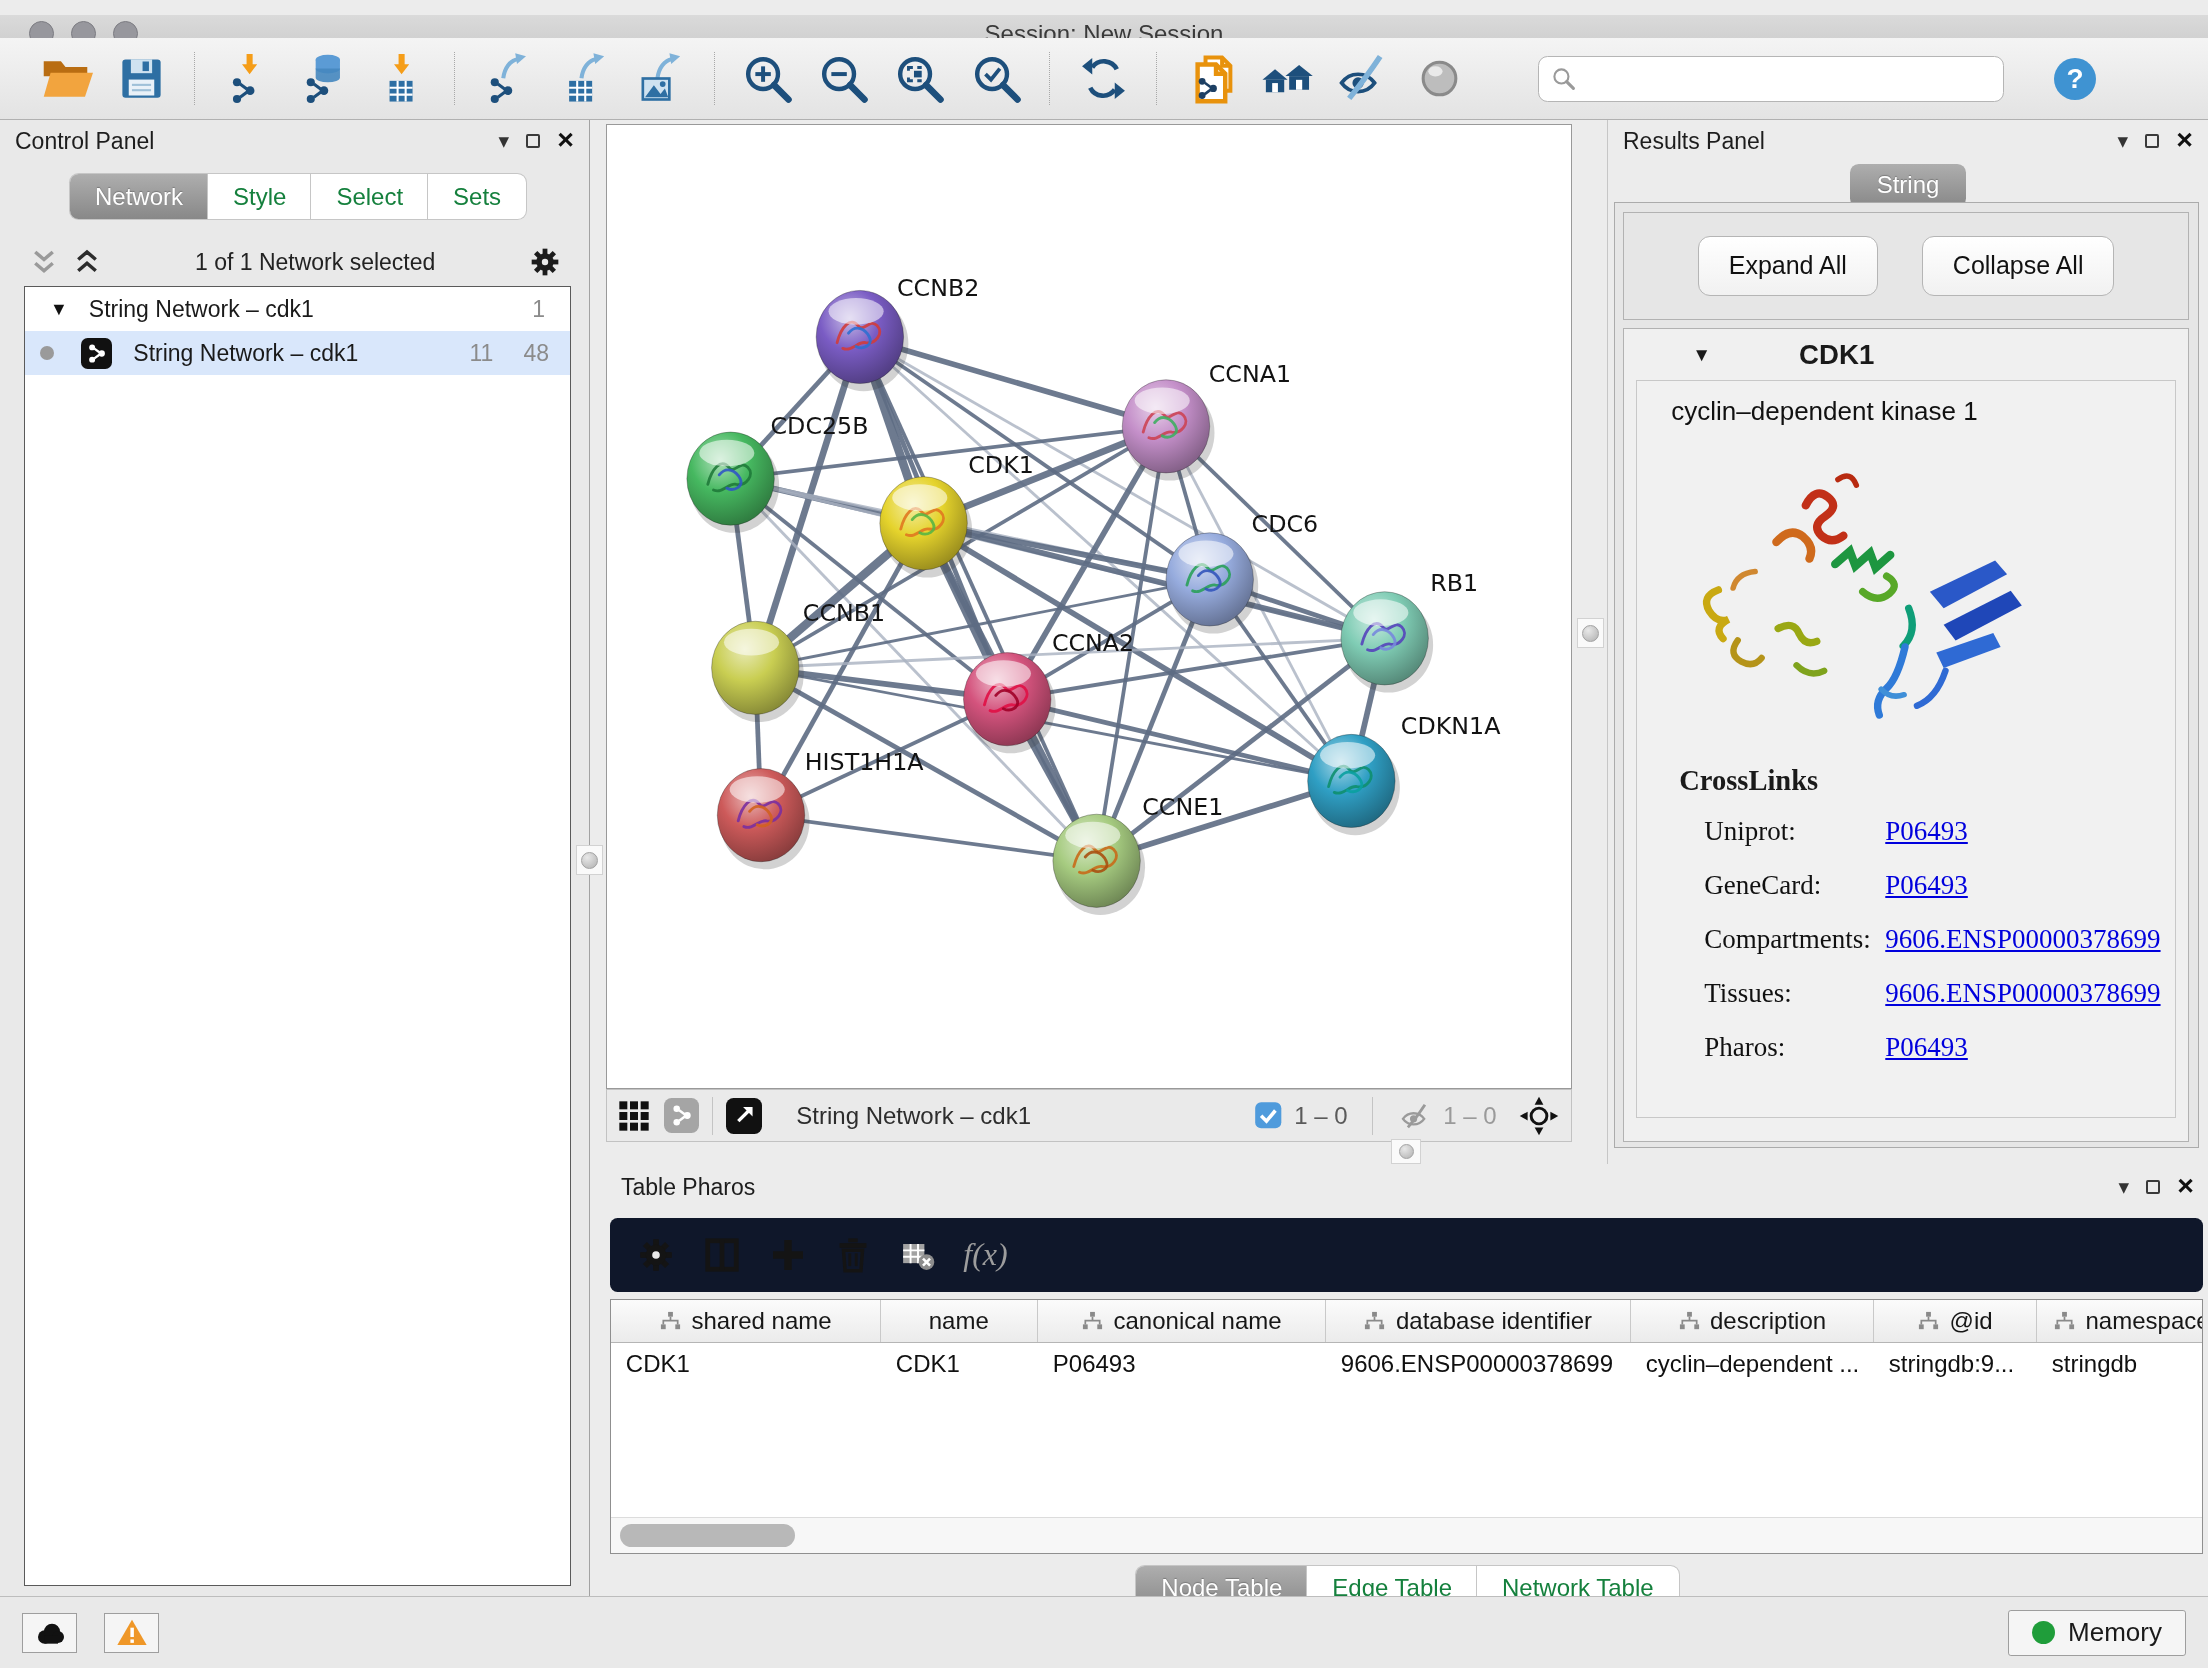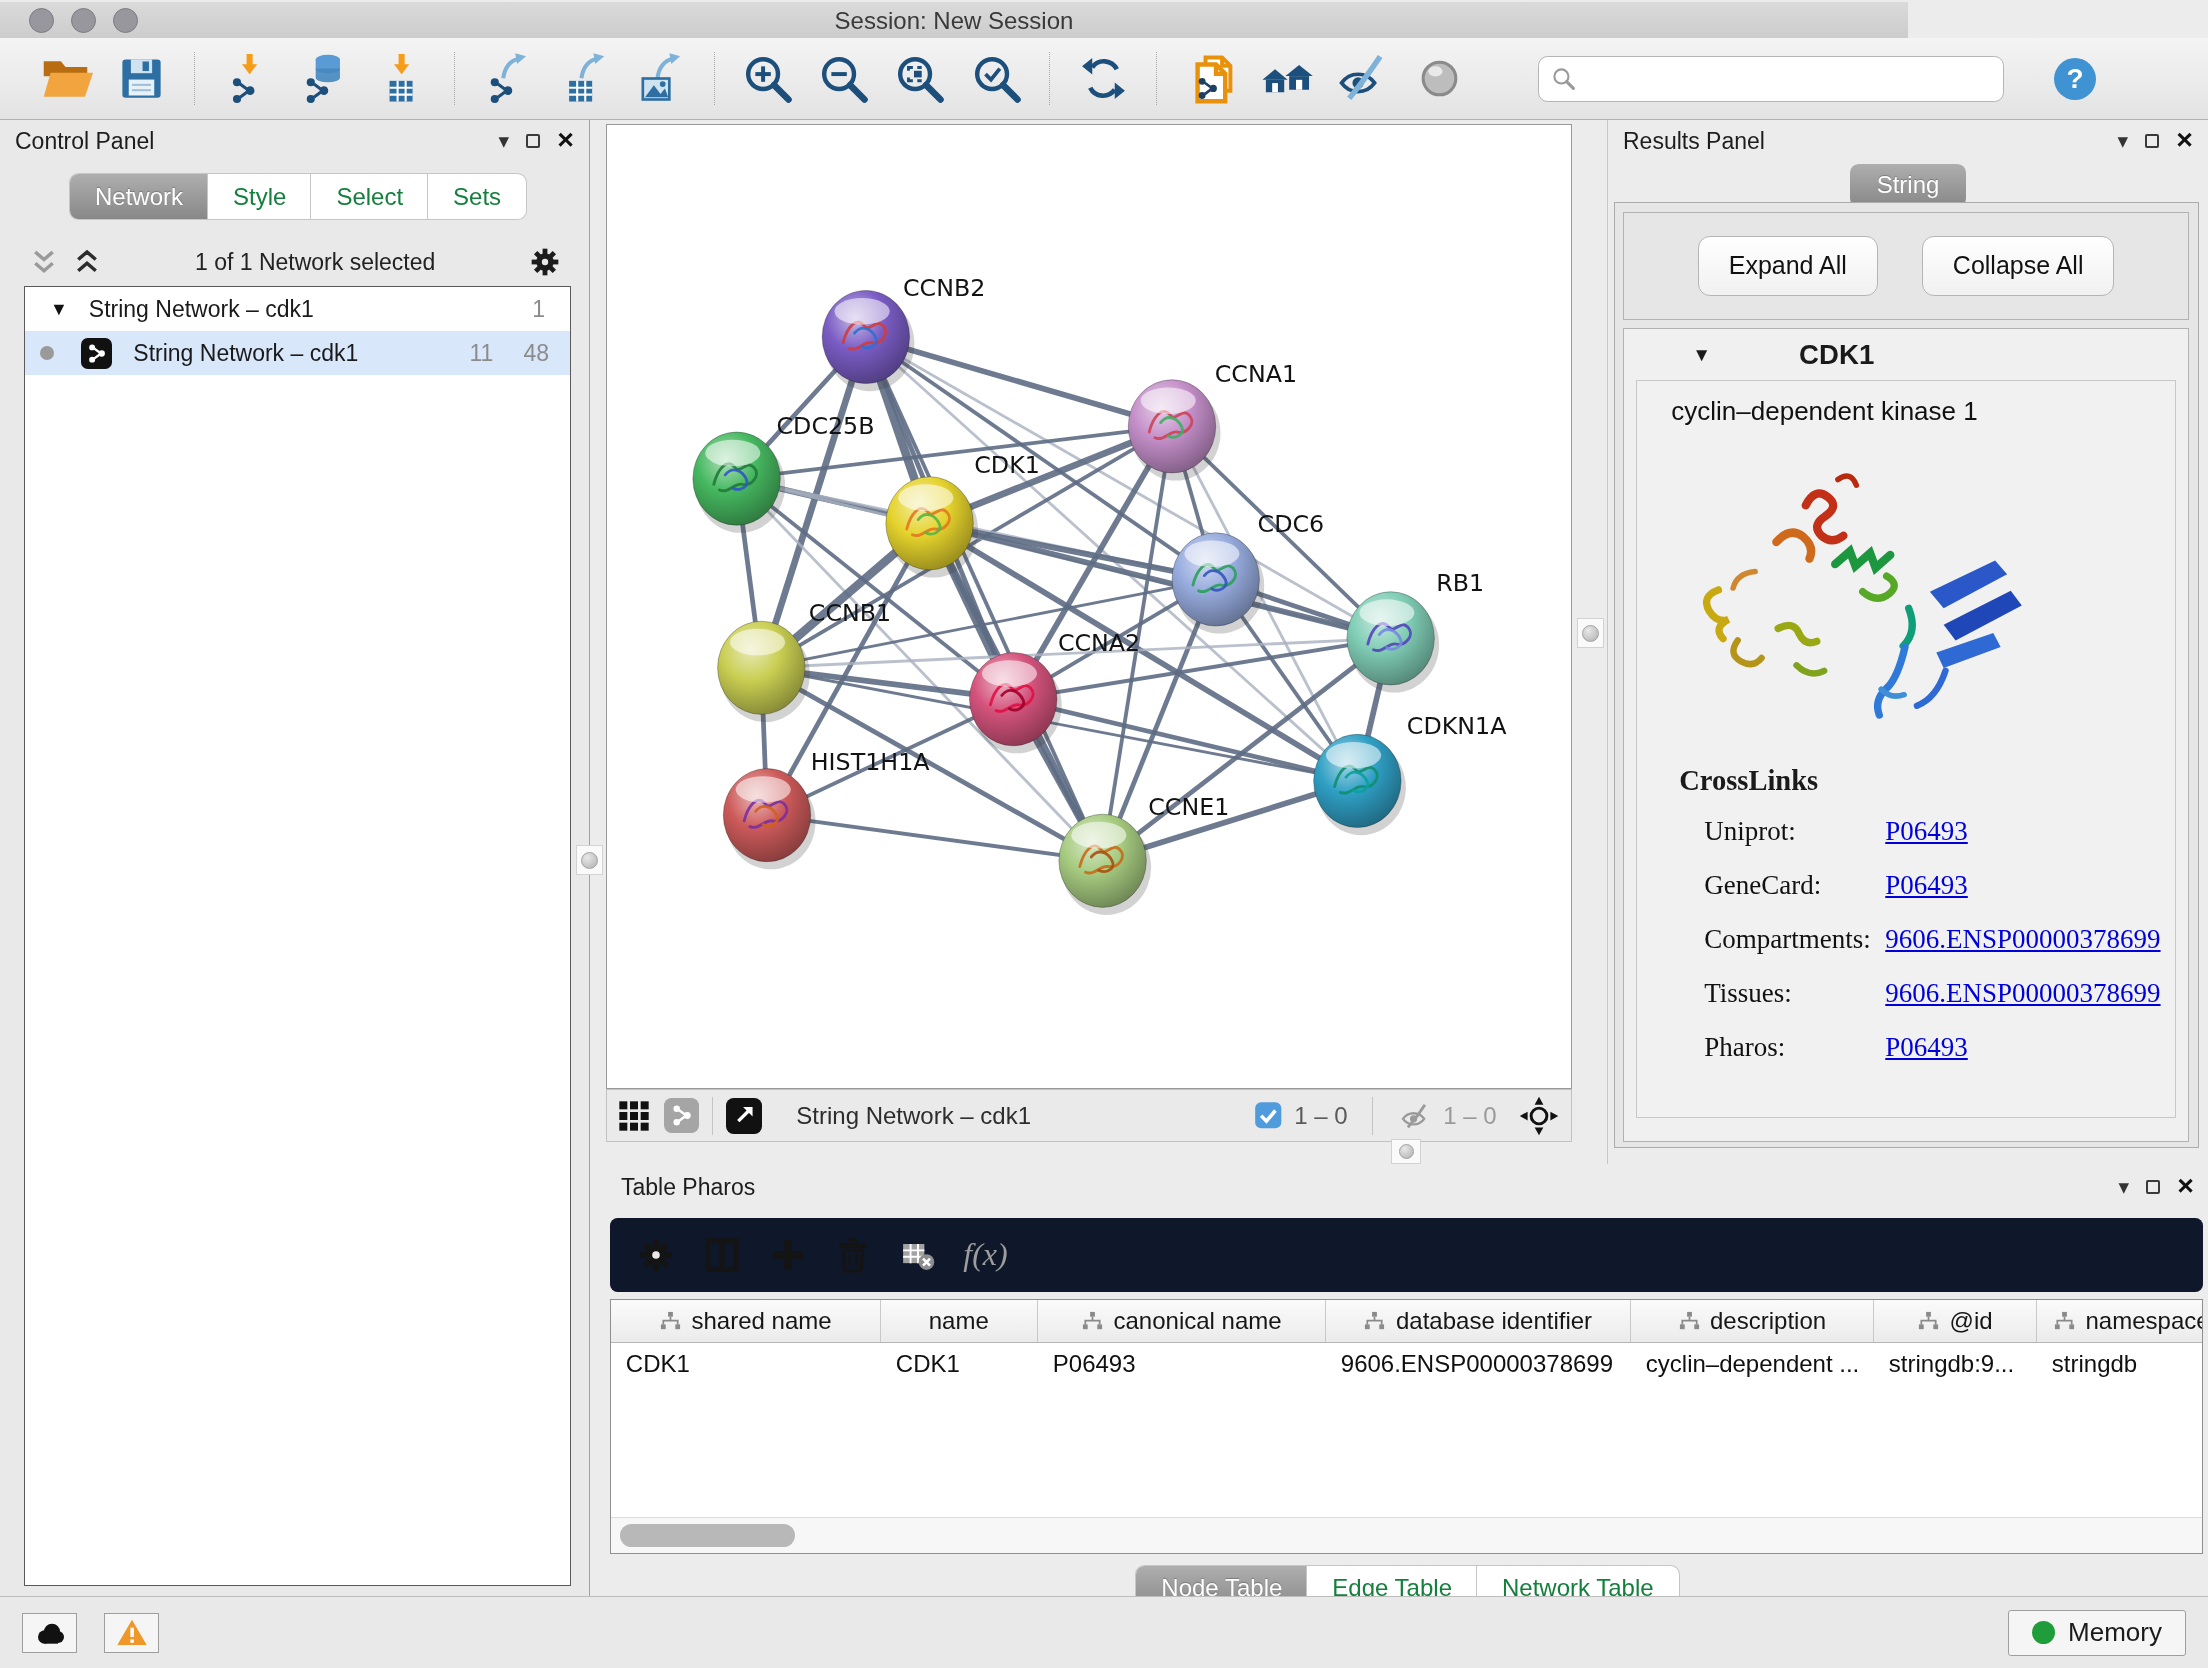--- a/index.html
+++ b/index.html
@@ -1,20 +1,20 @@
 <!DOCTYPE html>
 <html style="font-size:15px"><head>
 <meta charset="utf-8">
 <style>
   * { margin:0; padding:0; box-sizing:border-box; }
   html,body { width:2208px; height:1668px; }
   body { position:relative; background:#ececec; font-family:"Liberation Sans",sans-serif; overflow:hidden; color:#1a1a1a; }
 
   
-  #titlebar { position:absolute; left:0; top:2px; width:1908px; height:38px;
+  #titlebar { position:absolute; left:0; top:15px; width:2208px; height:38px;
     background:linear-gradient(#dadada,#cccccc); border-bottom:1px solid #a6a6a6;
     display:flex; align-items:center; }
   .traffic { width:25px; height:25px; border-radius:50%; background:#97979d; border:1.4px solid #7c7c82; margin-left:17px; }
   .traffic:first-child { margin-left:28.5px; }
   #win-title { position:absolute; left:0; right:0; text-align:center; font-size:24px; color:#3a3a3a; }
 
   
   #toolbar { position:absolute; left:0; top:38px; width:2208px; height:82px;
     background:linear-gradient(#f4f4f4,#e3e3e3); border-bottom:1px solid #b0b0b0;
     display:flex; align-items:center; padding-left:27px; }
@@ -57,21 +57,21 @@
   .tree-row.selected { background:#d9e7fb; }
   .tree-row .dot { width:14.3px; height:14.3px; border-radius:50%; background:#9a9a9a; margin-left:15px; }
   .share-chip { width:31px; height:31px; background:#111; border-radius:6.7px; display:flex; align-items:center; justify-content:center; margin-left:27px; }
   .tree-row .t-counts { margin-left:auto; margin-right:21px; color:#8b8b8b; display:flex; gap:30px; }
 
   .grip { position:absolute; width:27px; height:30px; background:#fafafa; border:1px solid #d2d2d2;
     display:flex; align-items:center; justify-content:center; }
   .grip .gdot { width:17px; height:17px; border-radius:50%; background:radial-gradient(circle at 35% 30%, #e8e8e8, #b0b0b0); border:1px solid #a2a2a2; }
 
   
-  #net-frame { position:absolute; left:606px; top:3.8px; width:966px; height:965px; background:#fff; border:1px solid #999;padding-left:6px; }
+  #net-frame { position:absolute; left:606px; top:3.8px; width:966px; height:965px; background:#fff; border:1px solid #999; }
   #view-bar { position:absolute; left:606px; top:969px; width:966px; height:53px; background:#eaeaea;
     border:1px solid #c2c2c2; display:flex; align-items:center; padding:0 11.4px; font-size:24px; color:#333; }
   .vb-div { border-left:1px solid #c4c4c4; height:38px; margin:0 13.3px; }
   .chip { border-radius:7.6px; display:flex; align-items:center; justify-content:center; }
   .chip.black { background:#111; width:36px; height:36px; }
   .chip.gray { background:#a5a5a5; width:35px; height:35px; }
   #vb-name { margin-left:34px; color:#2d2d2d; }
   #vb-right { margin-left:auto; display:flex; align-items:center; gap:11.4px; }
   #vb-sel { color:#5a5a5a; } #vb-hid { color:#9a9a9a; }
 

